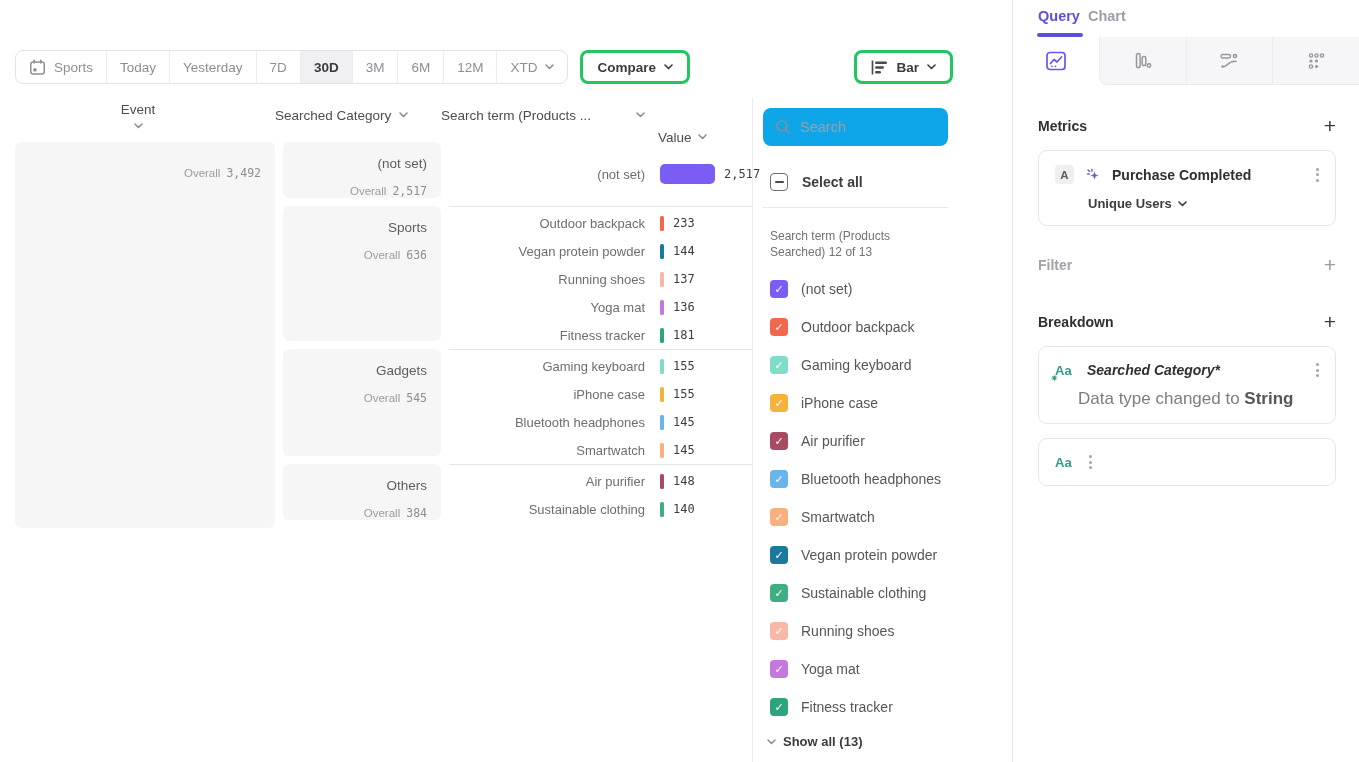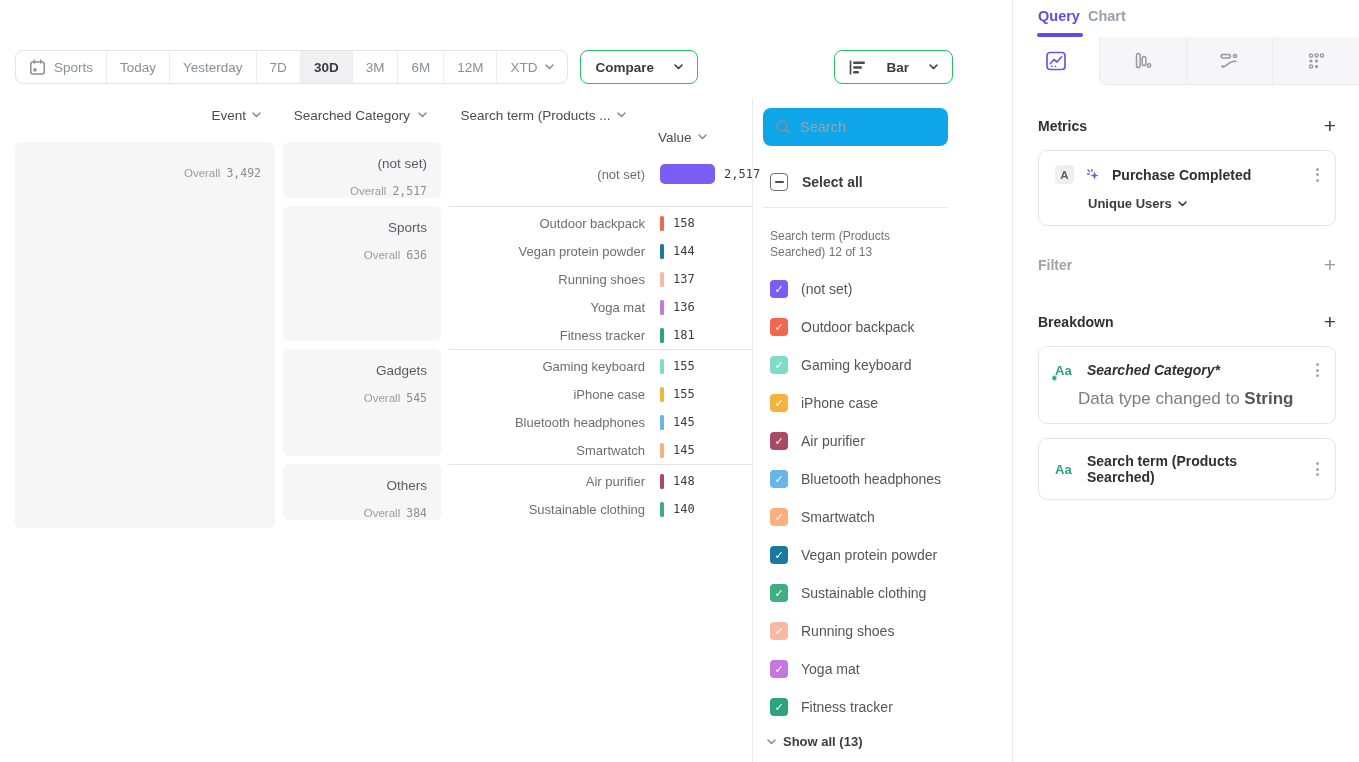--- a/index.html
+++ b/index.html
@@ -8,31 +8,31 @@
   .app { display:flex; width:1359px; height:762px; }
 
   
   .main { width:1013px; height:762px; border-right:1px solid #e7e7ea; display:flex; flex-direction:column; }
   .toolbar { margin:50px 59px 0 15px; height:34px; display:flex; align-items:center; justify-content:space-between; }
   .toolbar-left { display:flex; align-items:center; gap:12px; }
   .seg-control { display:flex; align-items:stretch; height:34px; border:1px solid #e3e3e6; border-radius:8px; background:#fff; overflow:hidden; }
   .seg { display:flex; align-items:center; gap:8px; padding:0 13px; font-size:13.5px; color:#8c8f96; cursor:pointer; border-right:1px solid #ededf0; white-space:nowrap; }
   .seg:last-child { border-right:none;justify-content:space-between; }
   .seg.selected { background:#f0f0f2; color:#3b3b40; font-weight:bold; }
-  .btn { display:flex; align-items:center; gap:20px; height:34px; padding:0 14px; border:1px solid #22c55e; border-radius:8px; background:#fff; font-size:13.5px; font-weight:bold; color:#3b3b40; cursor:pointer; }
+  .btn { display:flex; align-items:center; gap:8px; height:34px; padding:0 14px; border:3px solid #22c55e; border-radius:8px; background:#fff; font-size:13.5px; font-weight:bold; color:#3b3b40; cursor:pointer; }
   .chev { display:inline-block; }
 
   .content { flex:1; display:flex; margin-top:14px; min-height:0; }
   .table-wrap { width:752px; padding-left:15px; }
 
   .thead { display:flex; align-items:center; height:34px; margin-bottom:10px; }
   .th { font-size:13.5px; color:#4c4c52; font-weight:500; display:flex; align-items:center; gap:6px; }
-  .th-event { width:260px; justify-content:flex-end; padding-right:14px; }
-  .th-cat { width:166px; justify-content:flex-end; padding-right:14px;gap:8px; }
-  .th-term { flex:1; justify-content:center; }
+  .th-event { width:260px; padding-right:14px;flex-direction:column; }
+  .th-cat { width:166px; padding-right:14px;gap:8px; }
+  .th-term { flex:1; justify-content:space-between; }
   .th-value { width:107px; justify-content:flex-start; padding-left:13px;margin-top:44px; }
 
   .tbody { display:flex; }
   .event-col { width:260px; }
   .cell { background:#f6f6f7; border-radius:6px; text-align:right; padding:13px 14px 0 10px; }
   .cell-name { font-size:13.5px; color:#5c5c62; line-height:1.35; }
   .overall-line { margin-top:11px; font-size:11.5px; color:#9b9ba1; }
   .overall-num { font-family:"DejaVu Sans Mono", monospace; font-size:11.5px; color:#8d8d93; margin-left:6px; }
   .event-cell { height:100%; }
   .groups-col { flex:1; margin-left:8px; display:flex; flex-direction:column; }
@@ -227,21 +227,21 @@
                   <div class="cell cat-cell">
                     <div class="cell-name">Sports</div>
                     <div class="overall-line"><span>Overall</span><span class="overall-num">636</span></div>
                   </div>
                 </div>
                 <div class="terms-col">
                   <div class="trow">
                     <div class="term-label">Outdoor backpack</div>
                     <div class="bar-cell">
                       <span class="vbar" style="background: rgb(244, 103, 79);"></span>
-                      <span class="vnum">158</span>
+                      <span class="vnum">233</span>
                     </div>
                   </div>
                   <div class="trow">
                     <div class="term-label">Vegan protein powder</div>
                     <div class="bar-cell">
                       <span class="vbar" style="background: rgb(26, 122, 157);"></span>
                       <span class="vnum">144</span>
                     </div>
                   </div>
                   <div class="trow">
@@ -505,21 +505,20 @@
             </span>
         </div>
         <div class="card-note">
           <span>Data type changed to </span><b>String</b>
         </div>
       </div>
 
       <div class="card">
         <div class="card-row">
           <span class="aa-icon"><span>Aa</span></span>
-          <span class="card-title">Search term (Products Searched)</span>
           <span class="kebab">
               <i></i>
               <i></i>
               <i></i>
             </span>
         </div>
       </div>
     </div>
   </div>
 </div>

